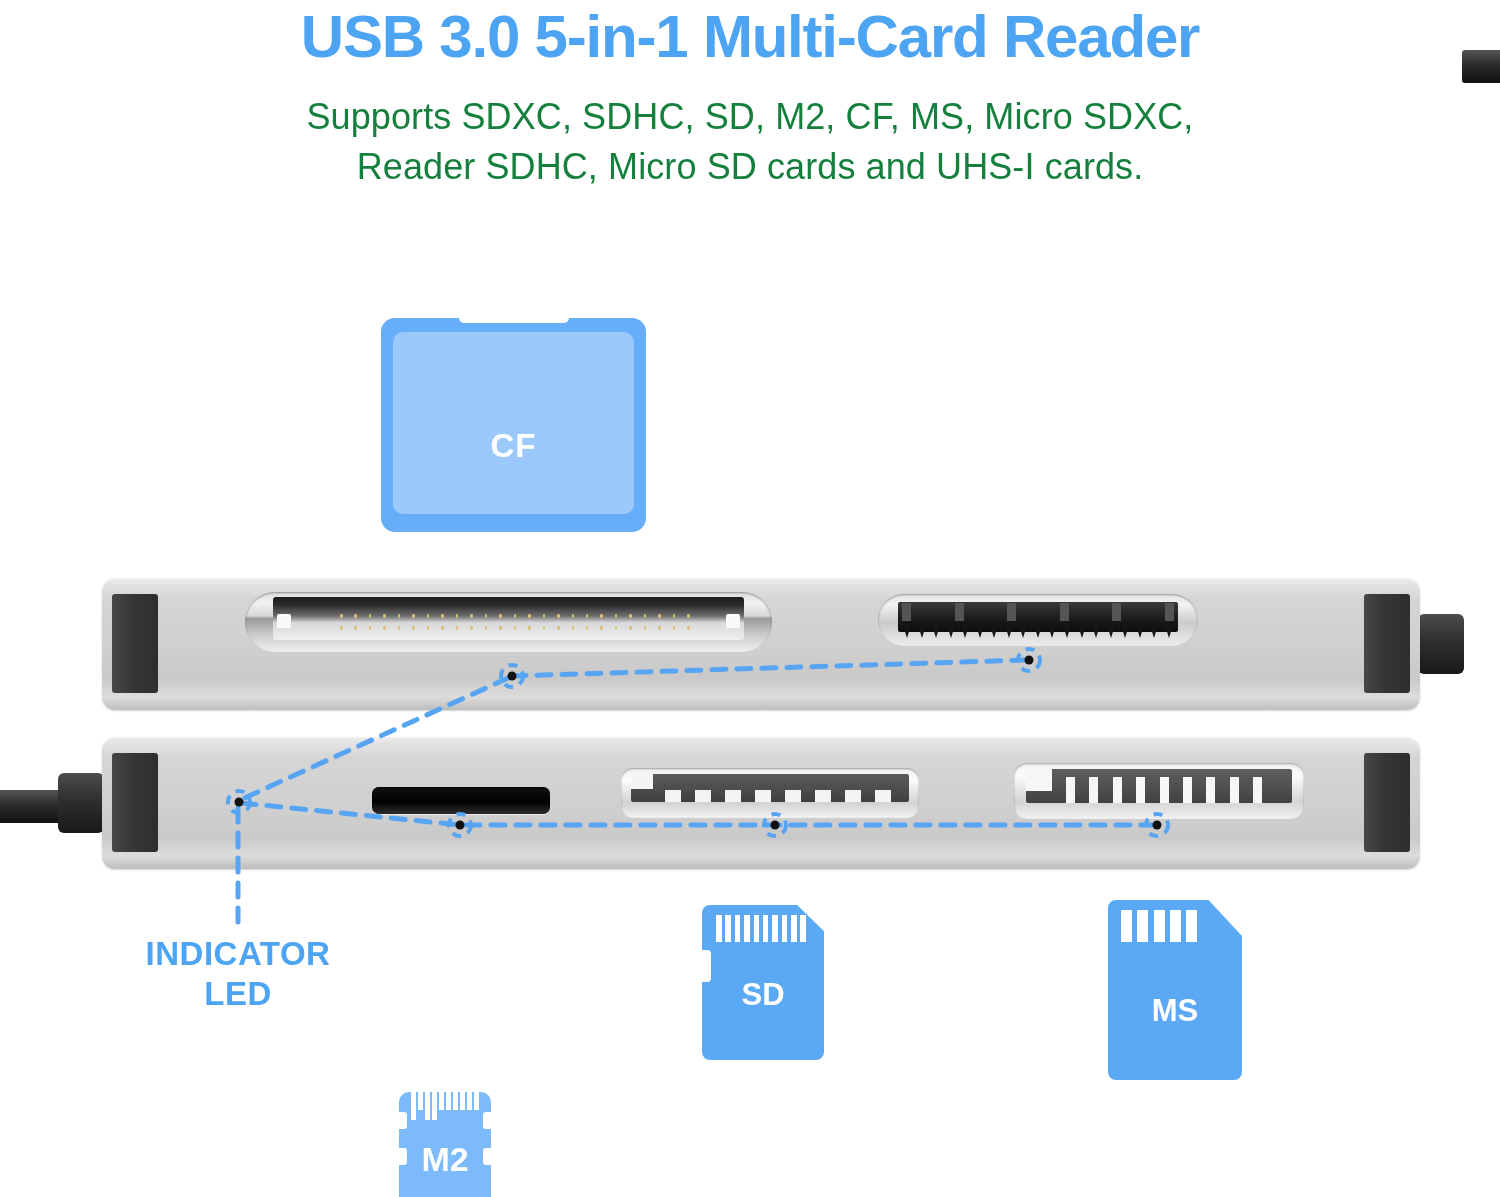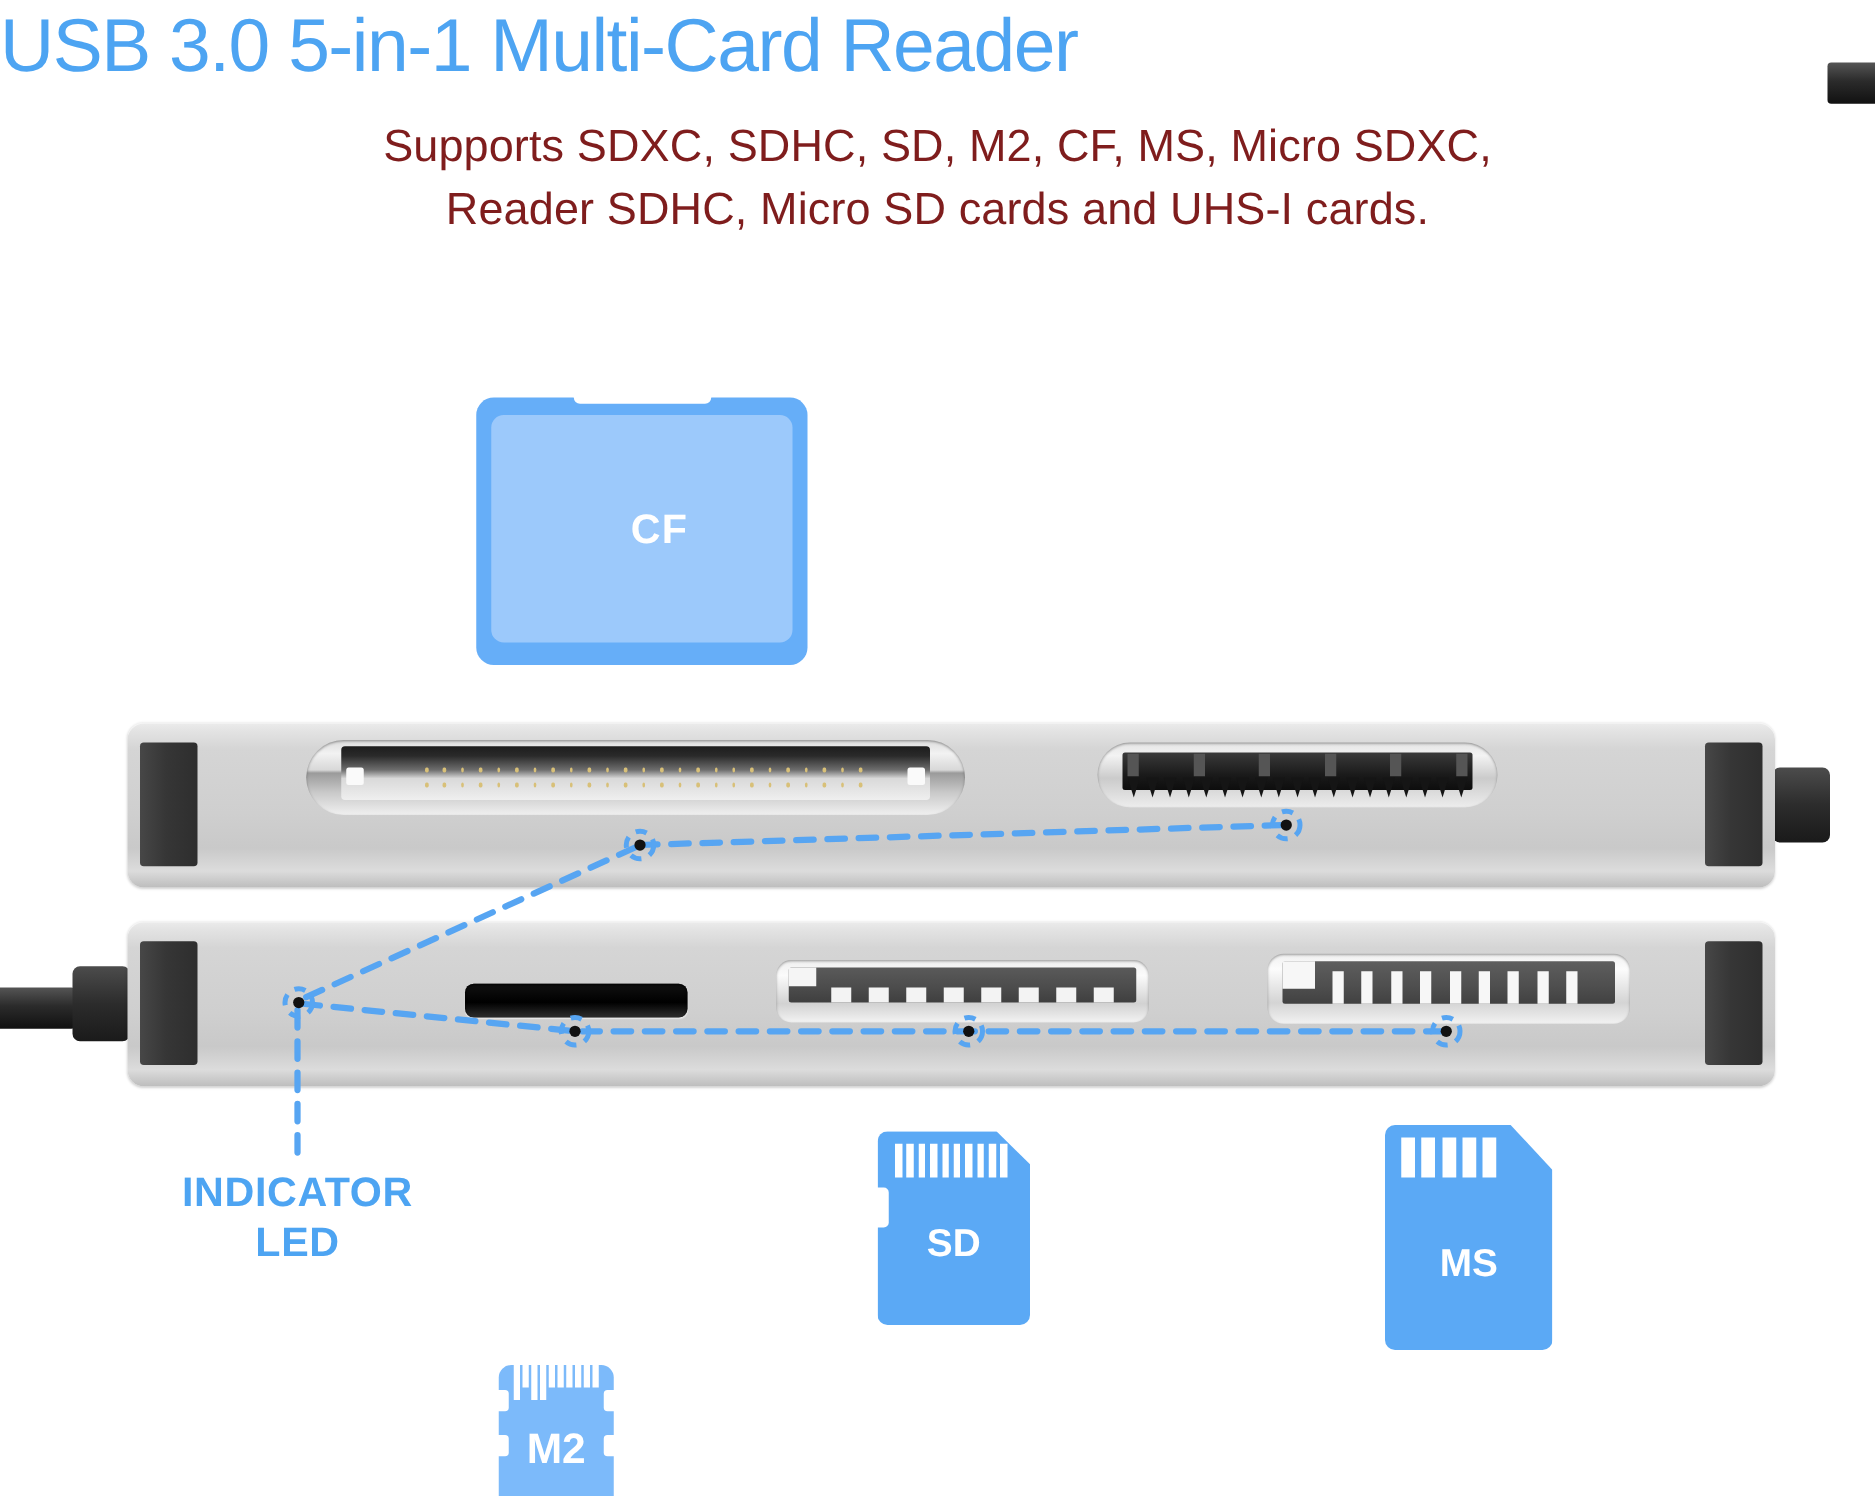--- a/index.html
+++ b/index.html
@@ -22,37 +22,37 @@
     width: 1500px;
     height: 1197px;
   }
 
   
   .title {
     position: absolute;
     left: 0;
     top: 2px;
     width: 1500px;
-    text-align: left;
+    text-align: center;
     font-size: 60px;
-    font-weight: normal;
+    font-weight: bold;
     letter-spacing: -1.2px;
     color: #4da4f2;
     white-space: nowrap;
   }
   .subtitle {
     position: absolute;
     left: 0;
     top: 92px;
     width: 1500px;
     text-align: center;
     font-size: 36px;
     line-height: 50px;
     font-weight: 300;
-    color: #7f1d1d;
+    color: #15803d;
     letter-spacing: 0.1px;
   }
   .subtitle .line { display: block; }
 
   
   .card-label {
     position: absolute;
     width: 100%;
     text-align: center;
     color: #ffffff;
@@ -82,24 +82,23 @@
   .cf-notch {
     position: absolute;
     left: 78px;
     top: -4px;
     width: 110px;
     height: 9px;
     background: #ffffff;
     border-radius: 0 0 5px 5px;
   }
   .cf-card .card-label {
-    top: 86px;
+    top: 109px;
     font-size: 33px;
     letter-spacing: 1px;
-    padding-left: 14px;
   }
 
   
   .xd-card {
     position: absolute;
     left: 919px;
     top: 356px;
     width: 216px;
     height: 163px;
     background: #7ebbf9;

